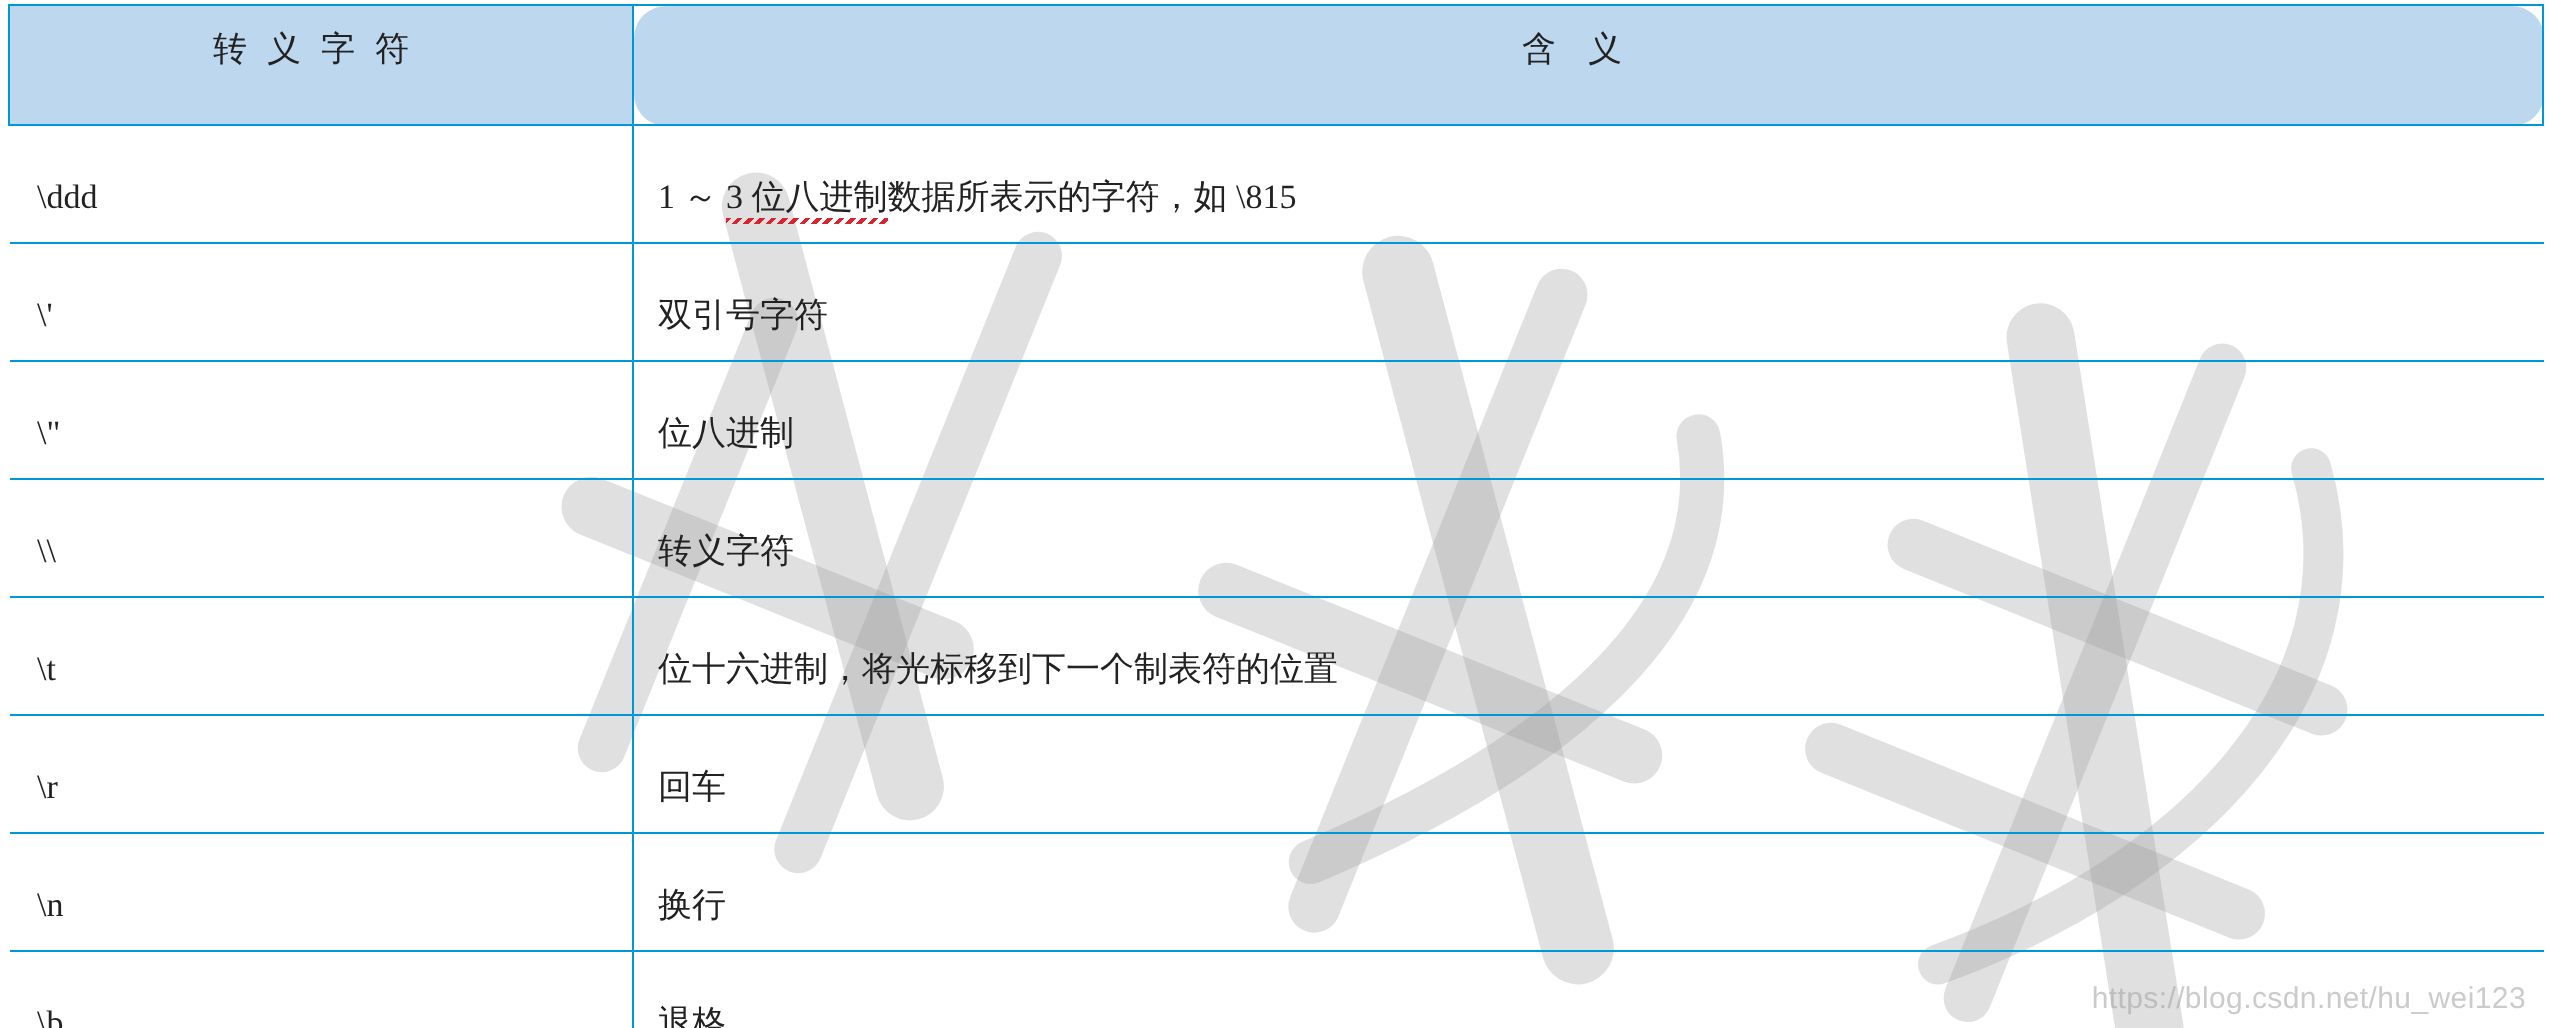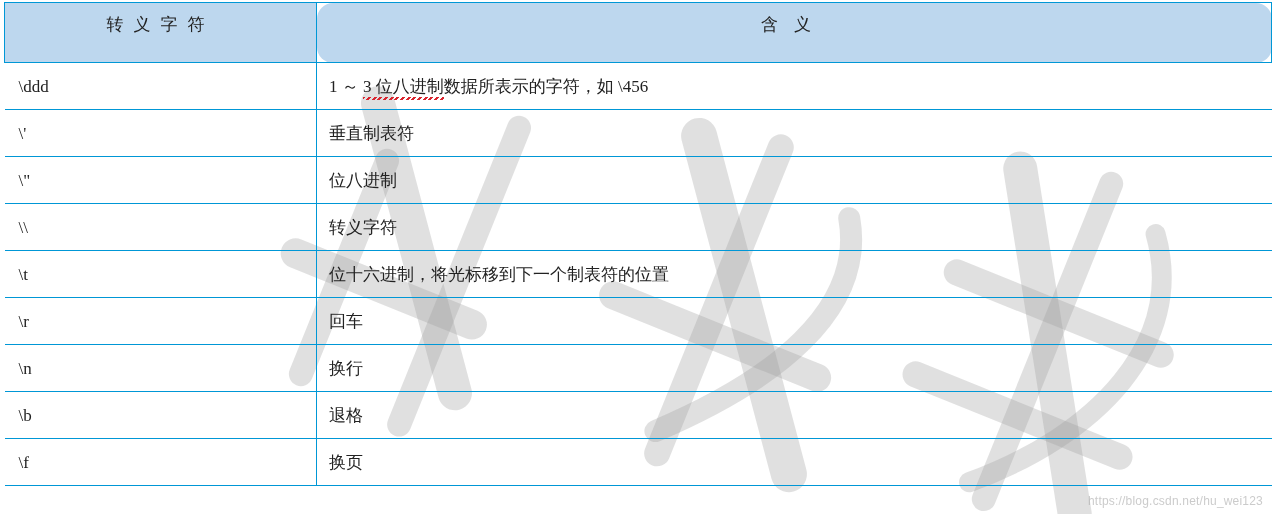--- a/index.html
+++ b/index.html
@@ -21,21 +21,21 @@
     z-index: 0;
   }
   .watermark svg {
     width: 100%;
     height: 100%;
   }
   .csdn-watermark {
     position: absolute;
     bottom: 6px;
     right: 12px;
-    font-size: 12px;
+    font-size: 15px;
     color: rgba(160,160,160,0.55);
     font-family: Arial, sans-serif;
     letter-spacing: 0.2px;
     z-index: 2;
   }
   table {
     position: relative;
     z-index: 1;
     border-collapse: collapse;
     width: 1268px;
@@ -53,21 +53,21 @@
     padding: 10px 0 26px 0;
     text-align: center;
     border: 1px solid #0097D6;
   }
   th.hdr-mean { letter-spacing: 16px; border-radius: 16px; }
   td {
     border-top: 1px solid #0097D6;
     border-bottom: 1px solid #0097D6;
     border-left: none;
     border-right: none;
-    padding: 12px 0 11px 12px;
+    padding: 24px 0 11px 12px;
     font-size: 17px;
     vertical-align: middle;
     background: transparent;
   }
   td.esc {
     font-family: "Times New Roman", serif;
     font-size: 17px;
     color: #222;
     padding-left: 14px;
     border-right: 1px solid #0097D6;
@@ -130,26 +130,26 @@
   <thead>
     <tr>
       <th>转义字符</th>
       <th class="hdr-mean">含义</th>
     </tr>
   </thead>
   <tbody>
     <tr>
       <td class="esc">\ddd</td>
       <td class="mean">
-        <span>1 ～ </span><span class="squiggle">3 位八进制</span><span>数据所表示的字符，如 \456</span>
+        <span>1 ～ </span><span class="squiggle">3 位八进制</span><span>数据所表示的字符，如 \815</span>
       </td>
     </tr>
     <tr>
       <td class="esc">\'</td>
-      <td class="mean">垂直制表符</td>
+      <td class="mean">双引号字符</td>
     </tr>
     <tr>
       <td class="esc">\"</td>
       <td class="mean">位八进制</td>
     </tr>
     <tr>
       <td class="esc">\\</td>
       <td class="mean">转义字符</td>
     </tr>
     <tr>

